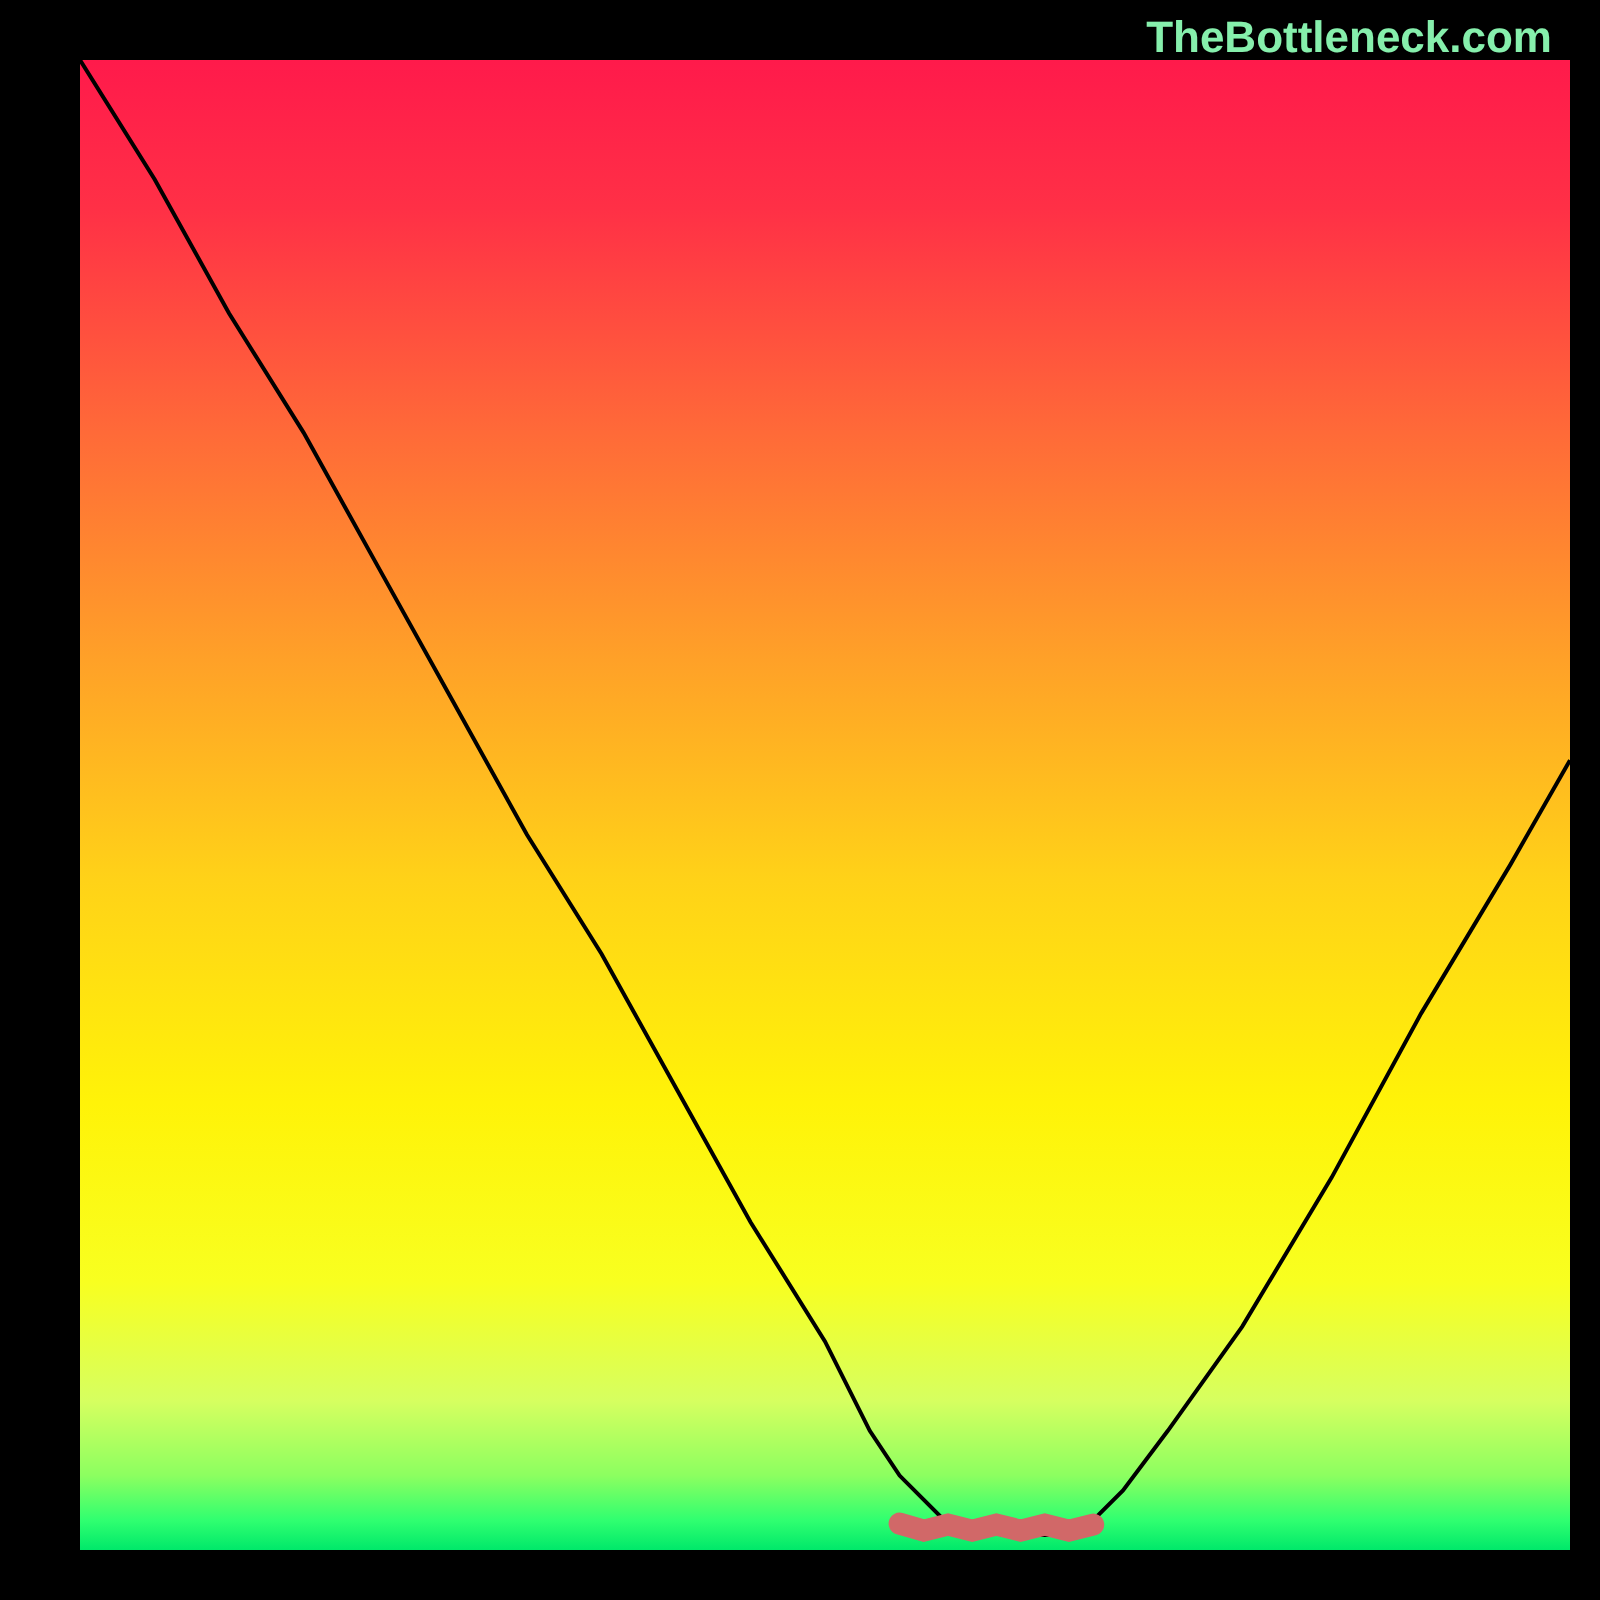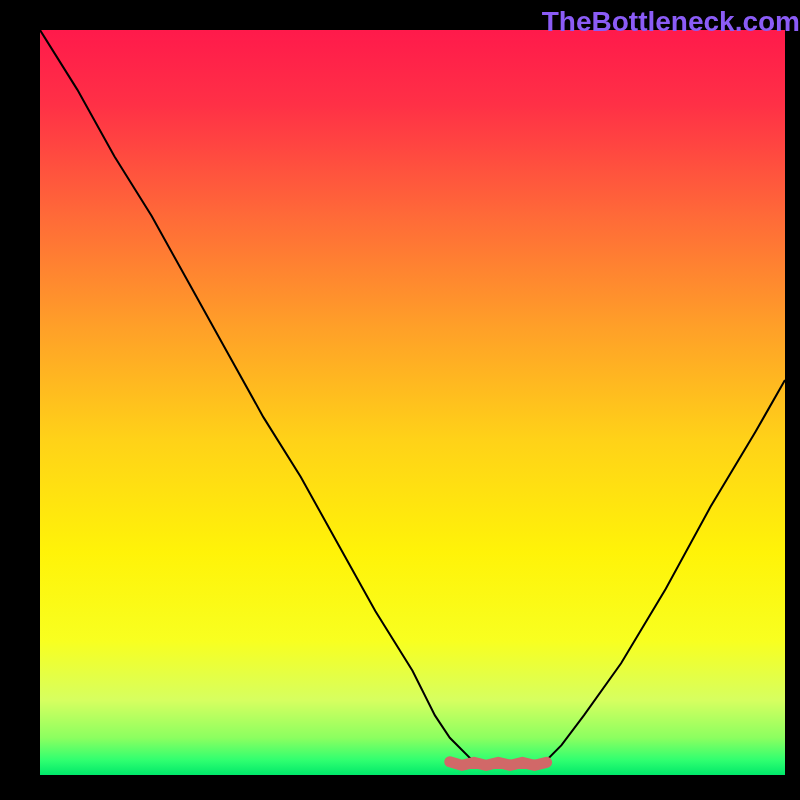--- a/index.html
+++ b/index.html
@@ -13,23 +13,23 @@
   }
   .container {
     position: relative;
     width: 800px;
     height: 800px;
     background: #000;
   }
   .watermark {
     position: absolute;
     top: 6px;
-    right: 0;
-    color: #8b5cf6;
-    font-size: 28px;
+    right: 24px;
+    color: #86efac;
+    font-size: 22px;
     font-weight: bold;
     z-index: 10;
   }
   .plot-area {
     position: absolute;
     left: 40px;
     top: 30px;
     width: 745px;
     height: 745px;
     overflow: hidden;

